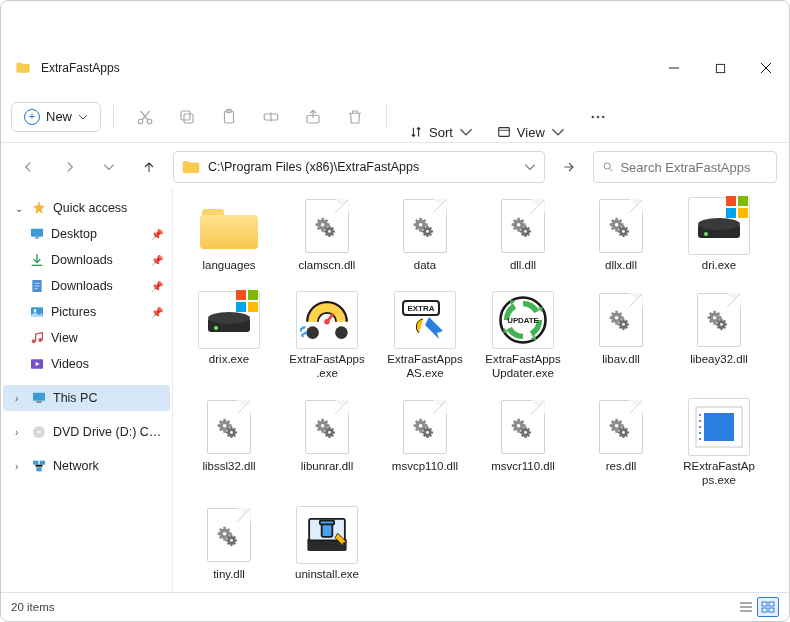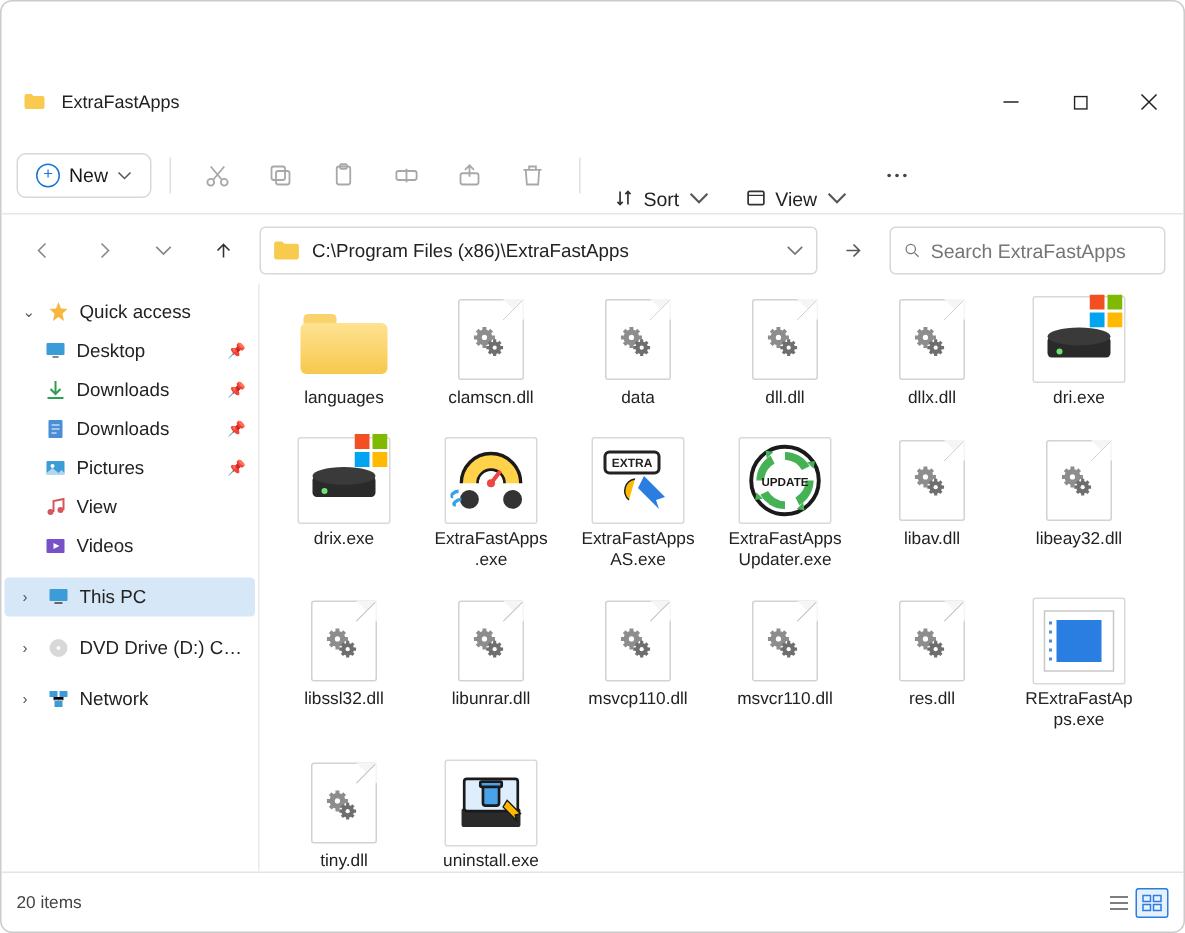--- a/index.html
+++ b/index.html
@@ -40,21 +40,21 @@
 .side-item .pin { color:#999; font-size:10px;}
 .side-sub { padding-left: 26px; }
 .ic { width:16px;height:16px;display:inline-flex;align-items:center;justify-content:center;}
 
 .content { flex:1; overflow:auto; padding: 4px 2px 8px 14px; }
 .grid { display:flex; flex-wrap:wrap; gap: 10px 14px; }
 .item { width: 84px; display:flex; flex-direction:column; align-items:center; text-align:center; font-size:11.5px; color:#222; line-height:1.2; padding:4px; word-break:break-word;}
 .thumb { width: 62px; height: 58px; display:flex;align-items:center;justify-content:center;margin-bottom:4px; position:relative;}
 .item .label { max-height: 30px; overflow:hidden; }
 
-.statusbar { height: 40px; border-top: 1px solid #e4e4e4; display:flex; align-items:center; padding: 0 10px; font-size:11.5px; color:#444;}
+.statusbar { height: 29px; border-top: 1px solid #e4e4e4; display:flex; align-items:center; padding: 0 10px; font-size:11.5px; color:#444;}
 .statusbar .spacer{flex:1;}
 .view-toggle { display:flex; gap:0; }
 .vt-btn { width:22px;height:20px;display:flex;align-items:center;justify-content:center;border:1px solid transparent;}
 .vt-btn.active { border:1px solid #2a7de1; background:#e8f1fb; border-radius:2px;}
 
 
 .folder-thumb { width:58px;height:46px; position:relative;}
 .folder-thumb::before{content:"";position:absolute;left:2px;top:6px;width:22px;height:8px;background:#f9d36b;border-radius:3px 3px 0 0;}
 .folder-thumb::after{content:"";position:absolute;left:0;top:12px;right:0;bottom:0;background:linear-gradient(#ffe291,#f7c84d);border-radius:4px;}
 

